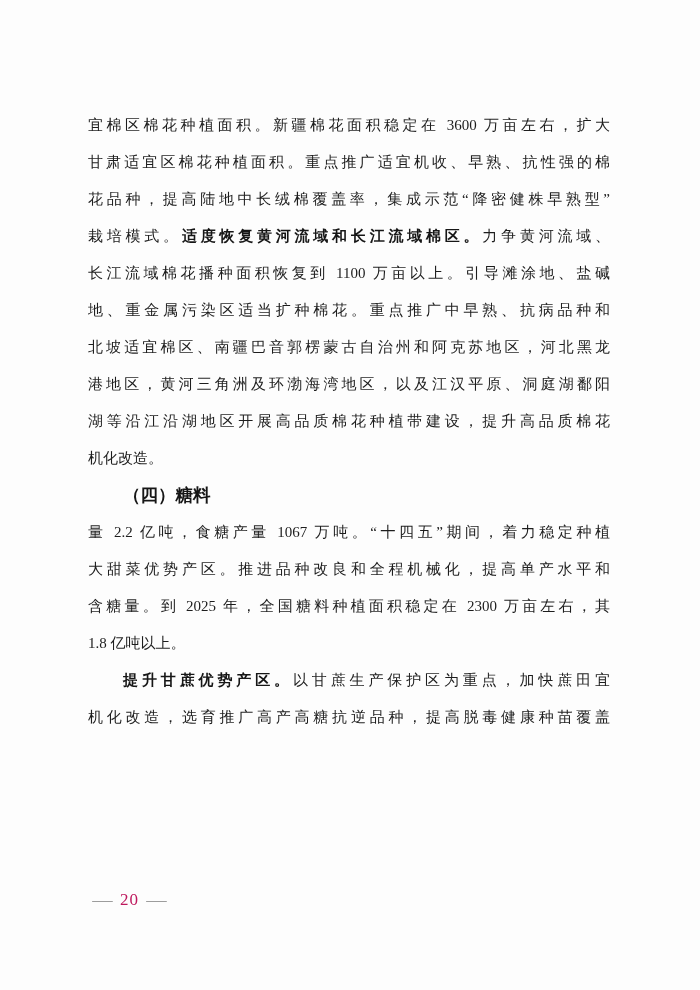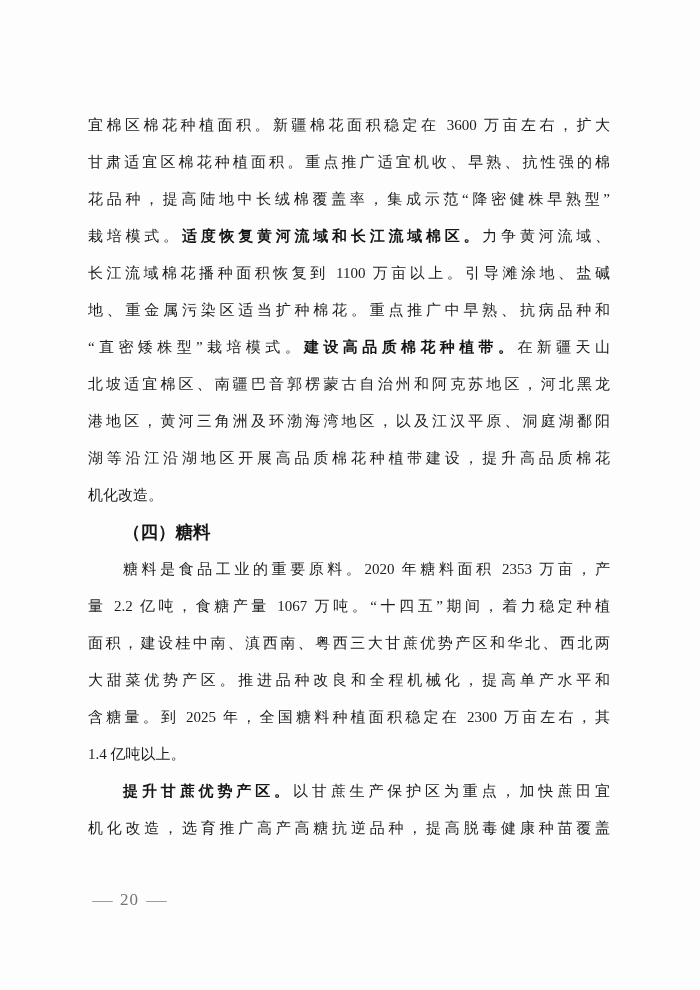--- a/index.html
+++ b/index.html
@@ -59,48 +59,45 @@
     display: flex;
     align-items: center;
     gap: 9px;
     font-size: 17px;
   }
   .footer .dash {
     color: #8d8d8d;
     transform: scaleX(1.2);
   }
   .footer .pagenum {
-    color: #737373;
+    color: #be185d;
     letter-spacing: 1px;
   }
 </style>
 </head>
 <body>
 
 <div class="page">
 
   <div class="content">
       <div class="line"><span class="run">宜棉区棉花种植面积。新疆棉花面积稳定在 3600 万亩左右，扩大</span></div>
       <div class="line"><span class="run">甘肃适宜区棉花种植面积。重点推广适宜机收、早熟、抗性强的棉</span></div>
       <div class="line"><span class="run">花品种，提高陆地中长绒棉覆盖率，集成示范“降密健株早熟型”</span></div>
       <div class="line"><span class="run">栽培模式。</span><span class="run bold">适度恢复黄河流域和长江流域棉区。</span><span class="run">力争黄河流域、</span></div>
       <div class="line"><span class="run">长江流域棉花播种面积恢复到 1100 万亩以上。引导滩涂地、盐碱</span></div>
       <div class="line"><span class="run">地、重金属污染区适当扩种棉花。重点推广中早熟、抗病品种和</span></div>
-      <div class="line"><span class="run">“直密矮株型”栽培模式。</span><span class="run bold">建设高品质棉花种植带。</span><span class="run">在新疆天山</span></div>
       <div class="line"><span class="run">北坡适宜棉区、南疆巴音郭楞蒙古自治州和阿克苏地区，河北黑龙</span></div>
       <div class="line"><span class="run">港地区，黄河三角洲及环渤海湾地区，以及江汉平原、洞庭湖鄱阳</span></div>
       <div class="line"><span class="run">湖等沿江沿湖地区开展高品质棉花种植带建设，提升高品质棉花</span></div>
       <div class="line flush"><span class="run">机化改造。</span></div>
       <div class="line heading indent flush"><span class="run bold">（四）糖料</span></div>
-      <div class="line indent"><span class="run">糖料是食品工业的重要原料。2020 年糖料面积 2353 万亩，产</span></div>
       <div class="line"><span class="run">量 2.2 亿吨，食糖产量 1067 万吨。“十四五”期间，着力稳定种植</span></div>
-      <div class="line"><span class="run">面积，建设桂中南、滇西南、粤西三大甘蔗优势产区和华北、西北两</span></div>
       <div class="line"><span class="run">大甜菜优势产区。推进品种改良和全程机械化，提高单产水平和</span></div>
       <div class="line"><span class="run">含糖量。到 2025 年，全国糖料种植面积稳定在 2300 万亩左右，其</span></div>
-      <div class="line flush"><span class="run">1.4 亿吨以上。</span></div>
+      <div class="line flush"><span class="run">1.8 亿吨以上。</span></div>
       <div class="line indent"><span class="run bold">提升甘蔗优势产区。</span><span class="run">以甘蔗生产保护区为重点，加快蔗田宜</span></div>
       <div class="line"><span class="run">机化改造，选育推广高产高糖抗逆品种，提高脱毒健康种苗覆盖</span></div>
     </div>
 
   <div class="footer">
     <span class="dash">—</span>
     <span class="pagenum">20</span>
     <span class="dash">—</span>
   </div>
 

